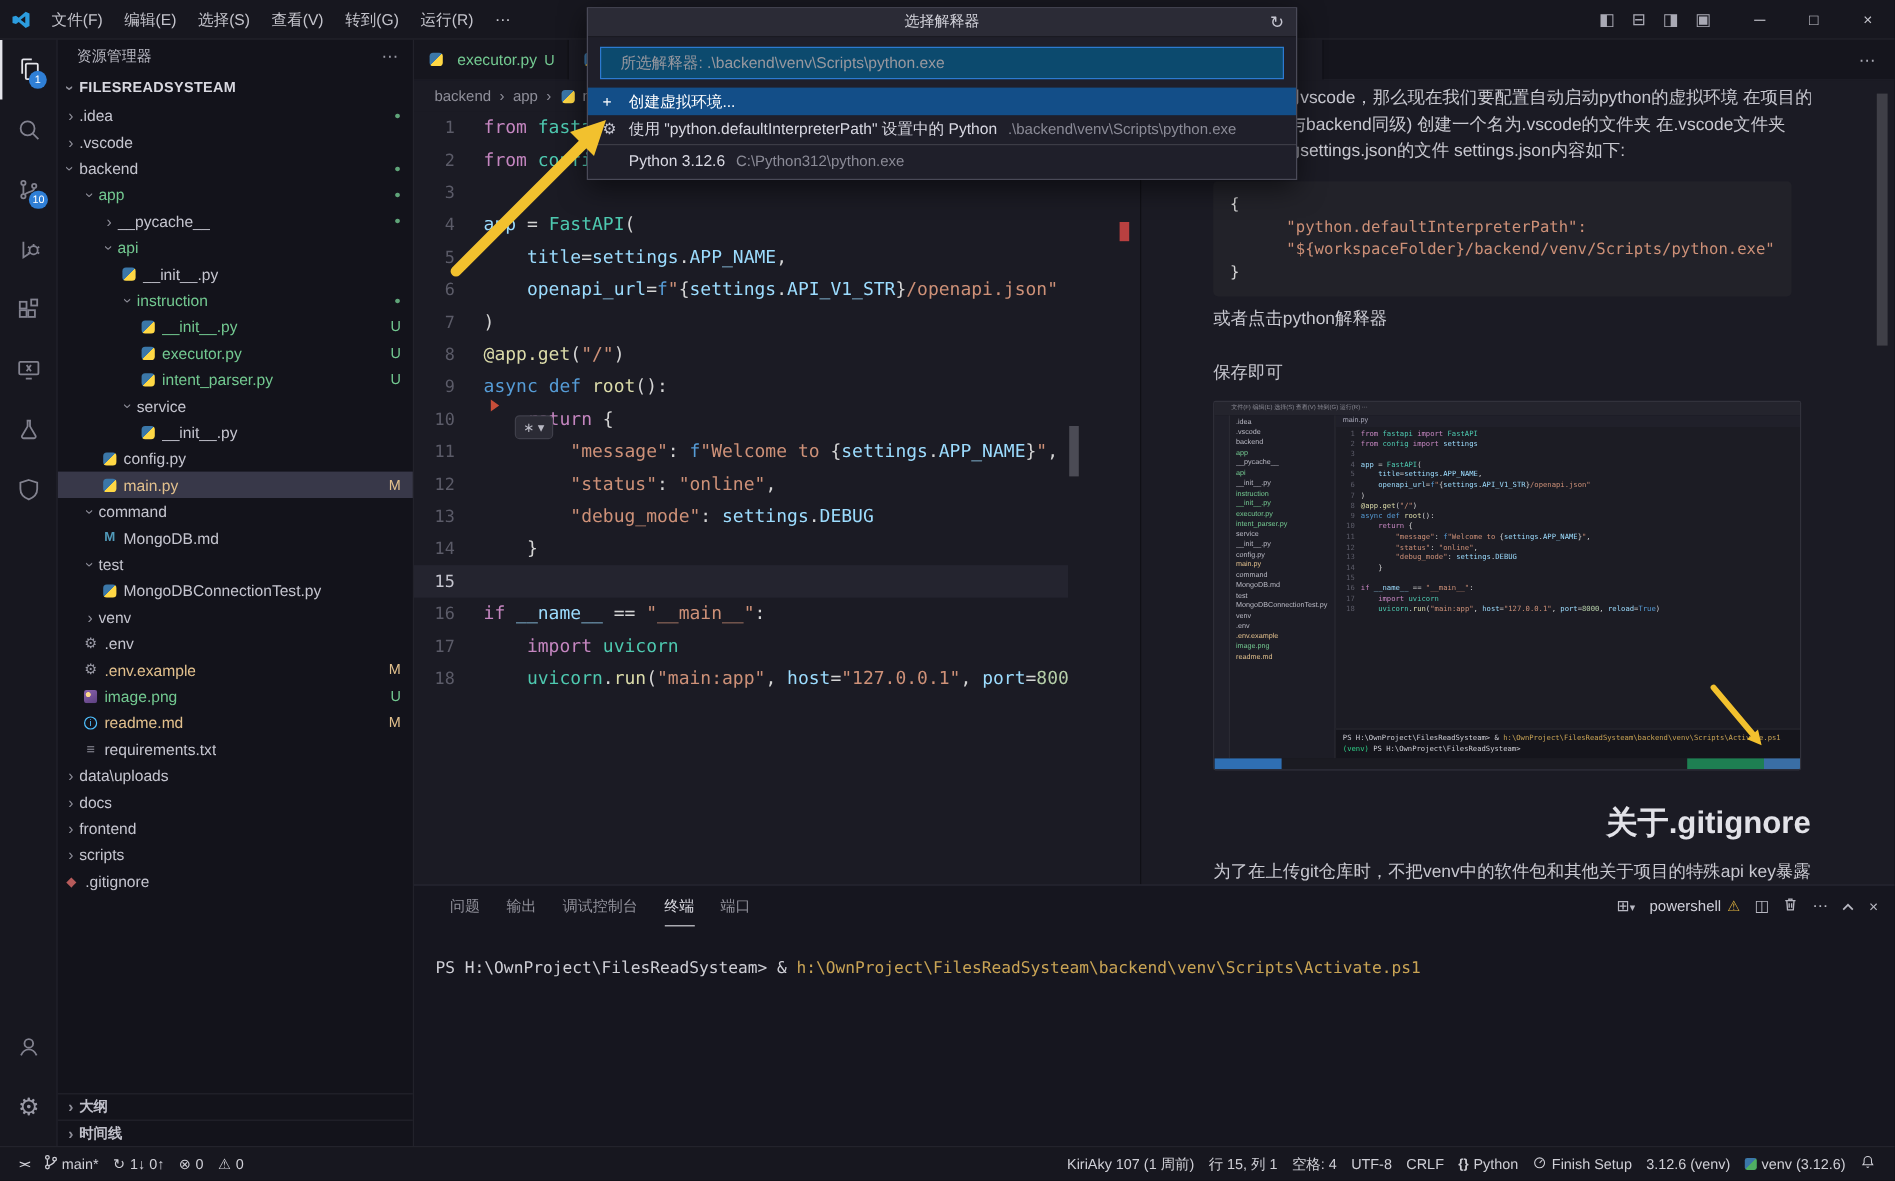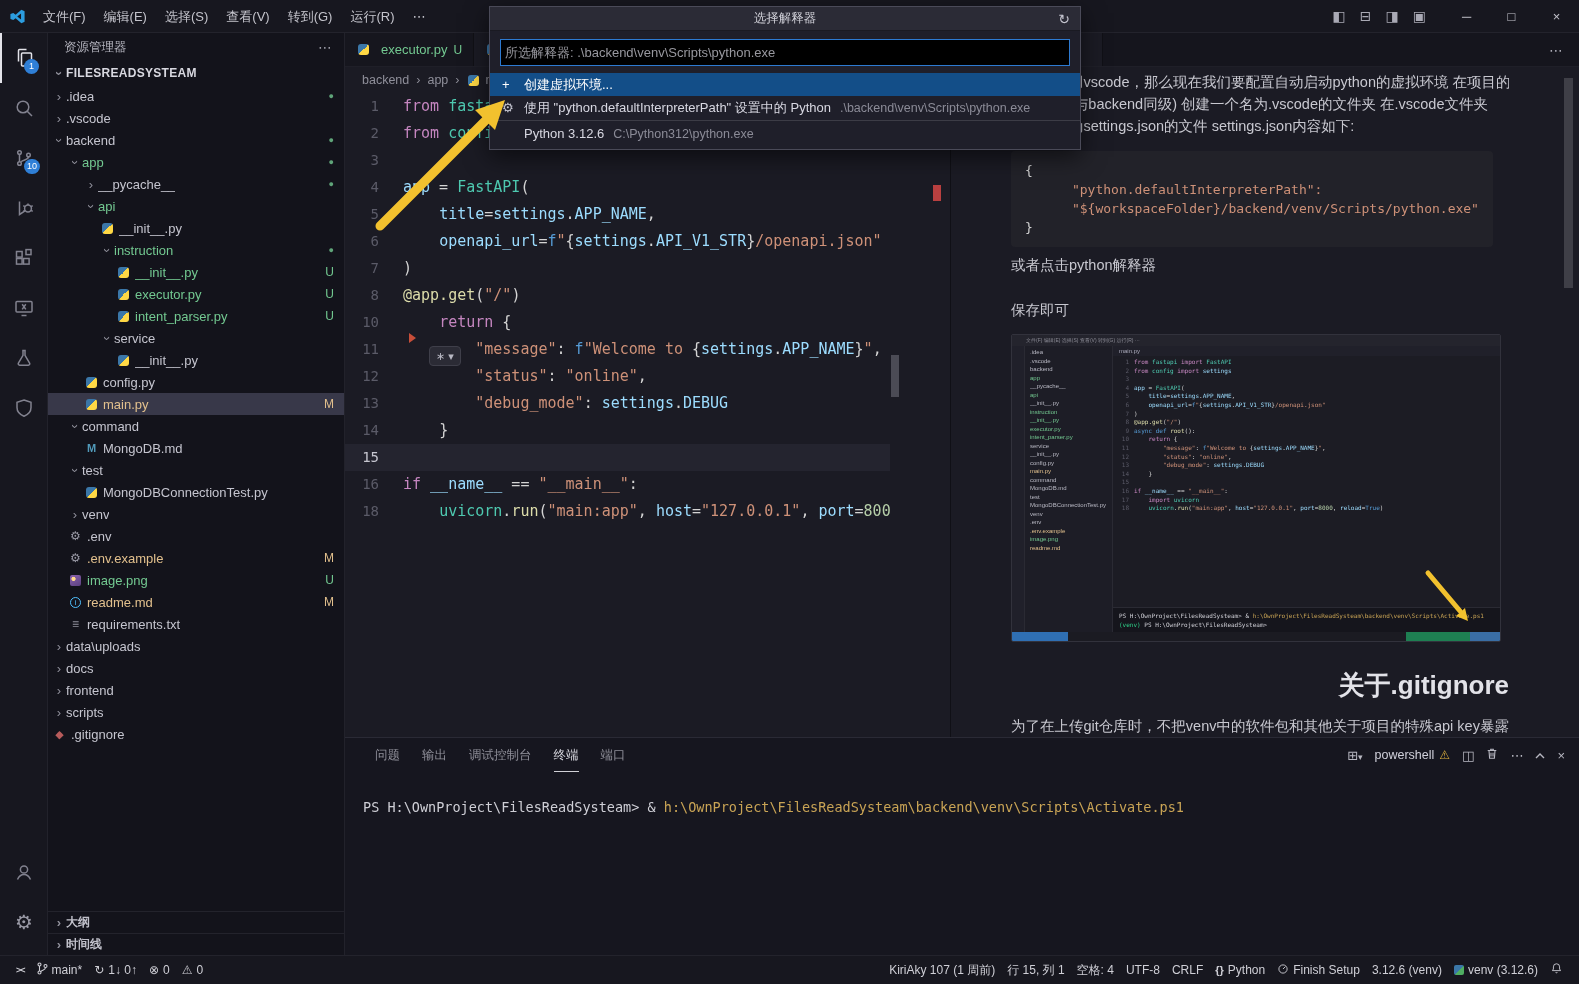--- a/index.html
+++ b/index.html
@@ -122,21 +122,21 @@
   .sb-item { display:flex; align-items:center; gap:4px; padding:0 6px; font-size:12px; color:#cfcfd6; }
   .gl { font-size:12px; } .gl.bold { font-weight:bold; font-size:11px; }
   .remote-gl { font-weight:bold; font-size:9px; letter-spacing:-1px; }
   .pysq { width:10px; height:10px; border-radius:2px; background:linear-gradient(135deg,#3b77a8 50%,#4fae62 50%); display:inline-block; }
 
   
   .quickpick { position:absolute; left:489px; top:6px; width:592px; background:#1f1f2a; border:1px solid #4a4a58; box-shadow:0 7px 22px rgba(0,0,0,.55); z-index:50; }
   .qp-head { height:24px; background:#2b2b36; border-bottom:1px solid #1a1a22; display:flex; align-items:center; justify-content:center; position:relative; font-size:12.5px; color:#d2d2da; }
   .qp-refresh { position:absolute; right:10px; color:#c5c5d0; font-size:14px; }
   .qp-inputwrap { padding:8px 10px 7px; }
-  .qp-input { width:100%; height:27px; background:#000000; border:1px solid #2d7ad1; color:#98989f; font-size:13px; padding:0 4px; outline:none; font-family:"Liberation Sans","DejaVu Sans",sans-serif; }
+  .qp-input { width:100%; height:27px; background:#0c4a6e; border:1px solid #2d7ad1; color:#98989f; font-size:13px; padding:0 16px; outline:none; font-family:"Liberation Sans","DejaVu Sans",sans-serif; }
   .qp-item { height:23px; display:flex; align-items:center; padding:0 12px; font-size:13px; color:#d8d8e2; }
   .qp-item.selq { background:#134e88; color:#ffffff; }
   .qp-ic { width:22px; display:inline-flex; align-items:center; font-size:13px; color:#c5c5d0; }
   .qp-item.selq .qp-ic { color:#fff; }
   .qp-desc { margin-left:9px; font-size:12.5px; color:#8b8b97; white-space:nowrap; overflow:hidden; }
   .qp-right { margin-left:auto; color:#4ea1e8; font-size:12.5px; }
   .qp-sep { height:1px; background:#3c3c46; margin:1px 0; }
   .qp-pad { height:4px; }
 
   .annotation { position:absolute; left:0; top:0; z-index:60; pointer-events:none; }
@@ -433,27 +433,29 @@
     <div class="code-wrap">
       <div id="code">
           <div class="cline"><span class="lnum">1</span><span><span class="tk-kw">from </span><span class="tk-cls">fastapi </span><span class="tk-kw">import </span><span class="tk-cls">FastAPI</span></span></div>
           <div class="cline"><span class="lnum">2</span><span><span class="tk-kw">from </span><span class="tk-cls">config </span><span class="tk-kw">import </span><span class="tk-var">settings</span></span></div>
           <div class="cline"><span class="lnum">3</span><span></span></div>
           <div class="cline"><span class="lnum">4</span><span><span class="tk-var">app</span><span class="tk-pl"> = </span><span class="tk-cls">FastAPI</span><span class="tk-pl">(</span></span></div>
           <div class="cline"><span class="lnum">5</span><span><span class="tk-pl">    </span><span class="tk-var">title</span><span class="tk-pl">=</span><span class="tk-var">settings</span><span class="tk-pl">.</span><span class="tk-var">APP_NAME</span><span class="tk-pl">,</span></span></div>
           <div class="cline"><span class="lnum">6</span><span><span class="tk-pl">    </span><span class="tk-var">openapi_url</span><span class="tk-pl">=</span><span class="tk-kw2">f</span><span class="tk-str">"</span><span class="tk-pl">{</span><span class="tk-var">settings</span><span class="tk-pl">.</span><span class="tk-var">API_V1_STR</span><span class="tk-pl">}</span><span class="tk-str">/openapi.json"</span></span></div>
           <div class="cline"><span class="lnum">7</span><span><span class="tk-pl">)</span></span></div>
           <div class="cline"><span class="lnum">8</span><span><span class="tk-fn">@app.get</span><span class="tk-pl">(</span><span class="tk-str">"/"</span><span class="tk-pl">)</span></span></div>
+          <div class="cline"><span class="lnum">9</span><span><span class="tk-kw2">async </span><span class="tk-kw2">def </span><span class="tk-fn">root</span><span class="tk-pl">():</span></span></div>
           <div class="cline"><span class="lnum">10</span><span><span class="tk-pl">    </span><span class="tk-kw">return </span><span class="tk-pl">{</span></span></div>
           <div class="cline"><span class="lnum">11</span><span><span class="tk-pl">        </span><span class="tk-str">"message"</span><span class="tk-pl">: </span><span class="tk-kw2">f</span><span class="tk-str">"Welcome to </span><span class="tk-pl">{</span><span class="tk-var">settings</span><span class="tk-pl">.</span><span class="tk-var">APP_NAME</span><span class="tk-pl">}</span><span class="tk-str">"</span><span class="tk-pl">,</span></span></div>
           <div class="cline"><span class="lnum">12</span><span><span class="tk-pl">        </span><span class="tk-str">"status"</span><span class="tk-pl">: </span><span class="tk-str">"online"</span><span class="tk-pl">,</span></span></div>
           <div class="cline"><span class="lnum">13</span><span><span class="tk-pl">        </span><span class="tk-str">"debug_mode"</span><span class="tk-pl">: </span><span class="tk-var">settings</span><span class="tk-pl">.</span><span class="tk-var">DEBUG</span></span></div>
           <div class="cline"><span class="lnum">14</span><span><span class="tk-pl">    </span><span class="tk-pl">}</span></span></div>
           <div class="cline cur"><span class="lnum">15</span><span></span></div>
           <div class="cline"><span class="lnum">16</span><span><span class="tk-kw">if </span><span class="tk-var">__name__</span><span class="tk-pl"> == </span><span class="tk-str">"__main__"</span><span class="tk-pl">:</span></span></div>
+          <div class="cline"><span class="lnum">17</span><span><span class="tk-pl">    </span><span class="tk-kw">import </span><span class="tk-cls">uvicorn</span></span></div>
           <div class="cline"><span class="lnum">18</span><span><span class="tk-pl">    </span><span class="tk-cls">uvicorn</span><span class="tk-pl">.</span><span class="tk-fn">run</span><span class="tk-pl">(</span><span class="tk-str">"main:app"</span><span class="tk-pl">, </span><span class="tk-var">host</span><span class="tk-pl">=</span><span class="tk-str">"127.0.0.1"</span><span class="tk-pl">, </span><span class="tk-var">port</span><span class="tk-pl">=</span><span class="tk-num">8000</span></span></div>
         </div>
       <div class="gutter-del"></div>
       <div class="sparkle">
         <span>∗</span>
           <span>▾</span>
       </div>
     </div>
     <div class="scroll-thumb"></div>
     <div class="overview-red"></div>

